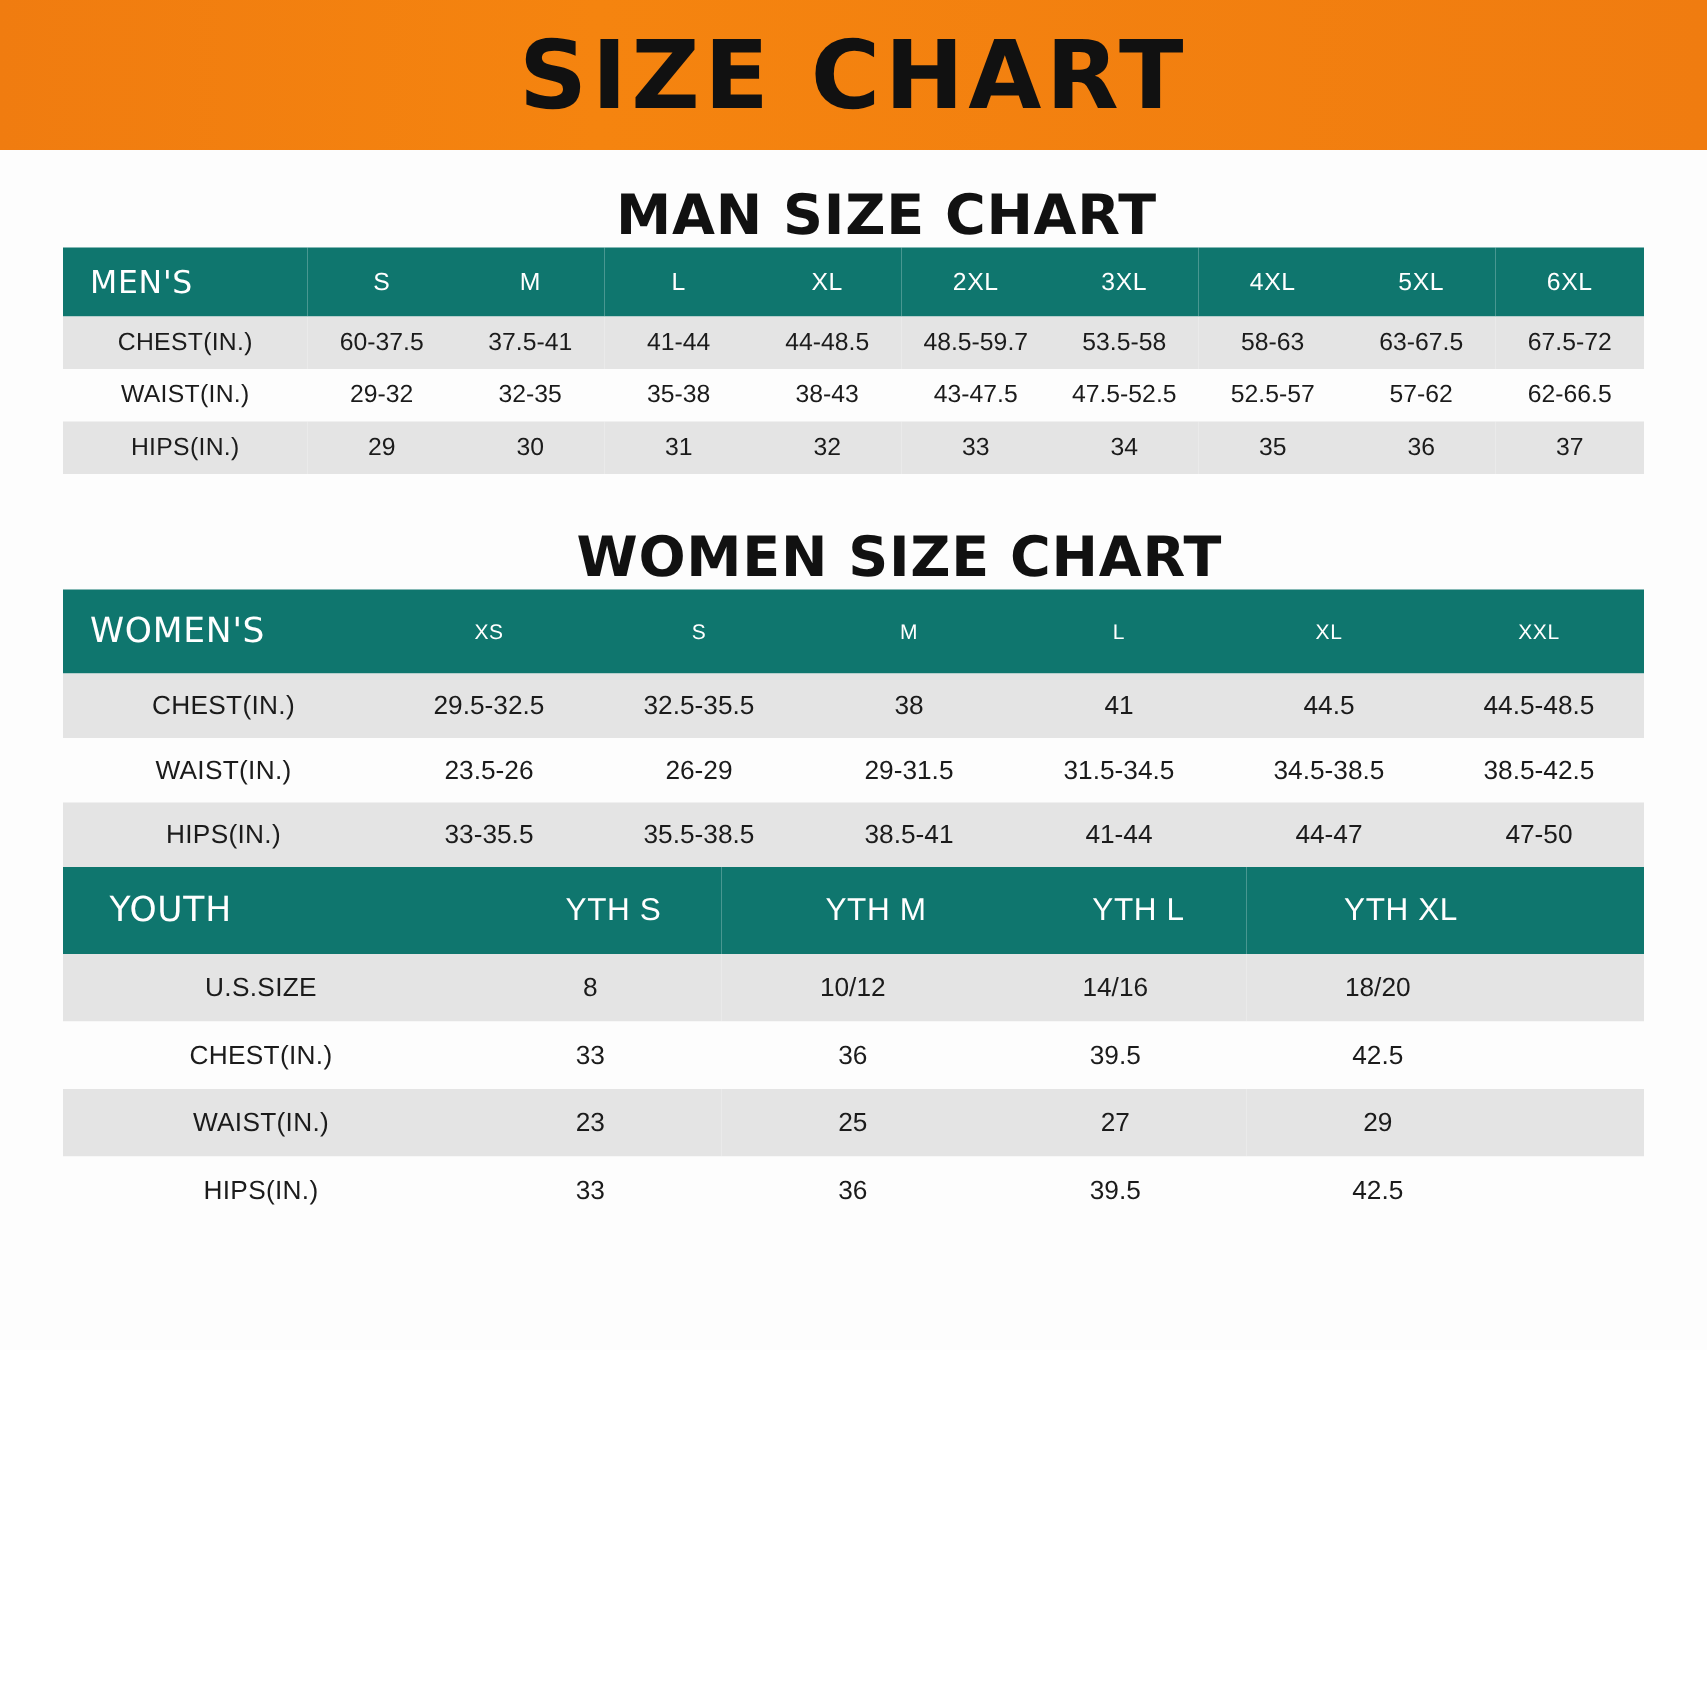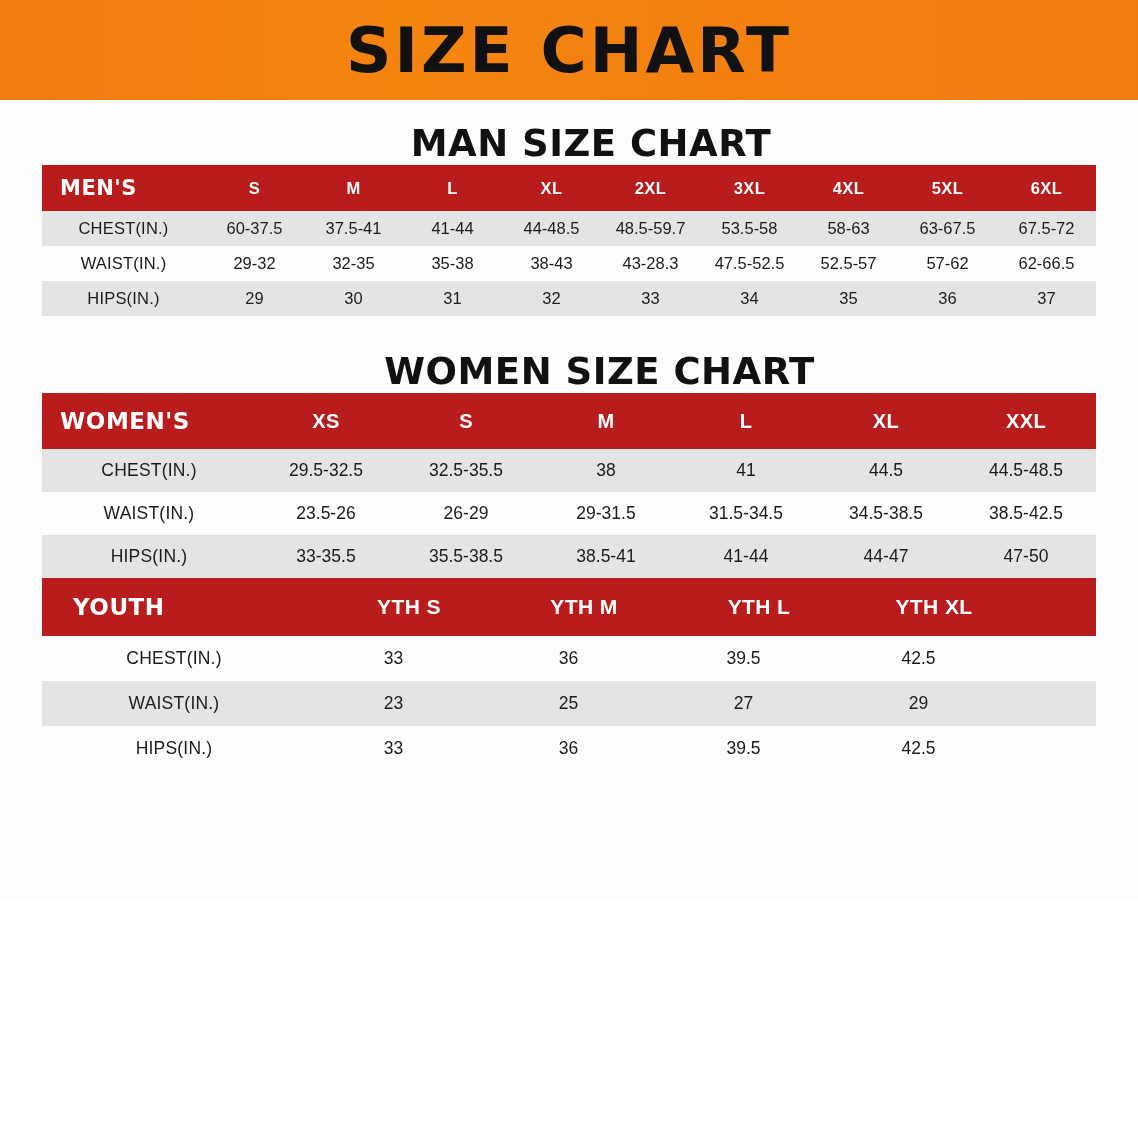--- a/index.html
+++ b/index.html
@@ -60,23 +60,23 @@
   }
   table.size th,
   table.size td {
     font-family: "Liberation Sans", sans-serif;
     font-size: 16.5px;
     color: #1b1b1b;
     text-align: center;
     padding: 0;
   }
   table.size thead th {
-    background: #b91c1c;
+    background: #0f766e;
     color: #ffffff;
-    font-weight: bold;
+    font-weight: normal;
     height: 46px;
     font-size: 17px;
     letter-spacing: 0.4px;
   }
   table.size thead th.rowhead {
     text-align: left;
     padding-left: 18px;
     font-family: "DejaVu Sans", sans-serif;
     font-size: 21px;
     letter-spacing: 0.5px;
@@ -89,21 +89,21 @@
   table.size tbody td.rowhead {
     text-align: center;
     font-size: 16.5px;
     color: #1b1b1b;
     letter-spacing: 0.2px;
   }
 
   
   #men-table thead th { font-size: 16.5px; }
   #men-table thead th.rowhead { font-size: 21px; }
-  #women-table thead th { height: 56px; font-size: 20px; }
+  #women-table thead th { height: 56px; font-size: 14px; }
   #women-table thead th.rowhead { font-size: 23px; }
   #women-table tbody td { height: 43px; font-size: 17.5px; }
   #youth-table thead th { height: 58px; font-size: 21px; padding-left: 31px; }
   #youth-table thead th.rowhead { font-size: 23px; }
   #youth-table tbody td { height: 45px; font-size: 17.5px; }
 
   
   .note {
     margin: 18px 40px 0 40px;
     color: #b72a22;
@@ -163,21 +163,21 @@
           <td>58-63</td>
           <td>63-67.5</td>
           <td>67.5-72</td>
         </tr>
         <tr class="norm">
           <td class="rowhead">WAIST(IN.)</td>
           <td>29-32</td>
           <td>32-35</td>
           <td>35-38</td>
           <td>38-43</td>
-          <td>43-28.3</td>
+          <td>43-47.5</td>
           <td>47.5-52.5</td>
           <td>52.5-57</td>
           <td>57-62</td>
           <td>62-66.5</td>
         </tr>
         <tr class="alt">
           <td class="rowhead">HIPS(IN.)</td>
           <td>29</td>
           <td>30</td>
           <td>31</td>
@@ -261,20 +261,28 @@
         <tr>
           <th class="rowhead">YOUTH</th>
           <th>YTH S</th>
           <th>YTH M</th>
           <th>YTH L</th>
           <th>YTH XL</th>
           <th></th>
         </tr>
       </thead>
       <tbody>
+        <tr class="alt">
+          <td class="rowhead">U.S.SIZE</td>
+          <td>8</td>
+          <td>10/12</td>
+          <td>14/16</td>
+          <td>18/20</td>
+          <td></td>
+        </tr>
         <tr class="norm">
           <td class="rowhead">CHEST(IN.)</td>
           <td>33</td>
           <td>36</td>
           <td>39.5</td>
           <td>42.5</td>
           <td></td>
         </tr>
         <tr class="alt">
           <td class="rowhead">WAIST(IN.)</td>

